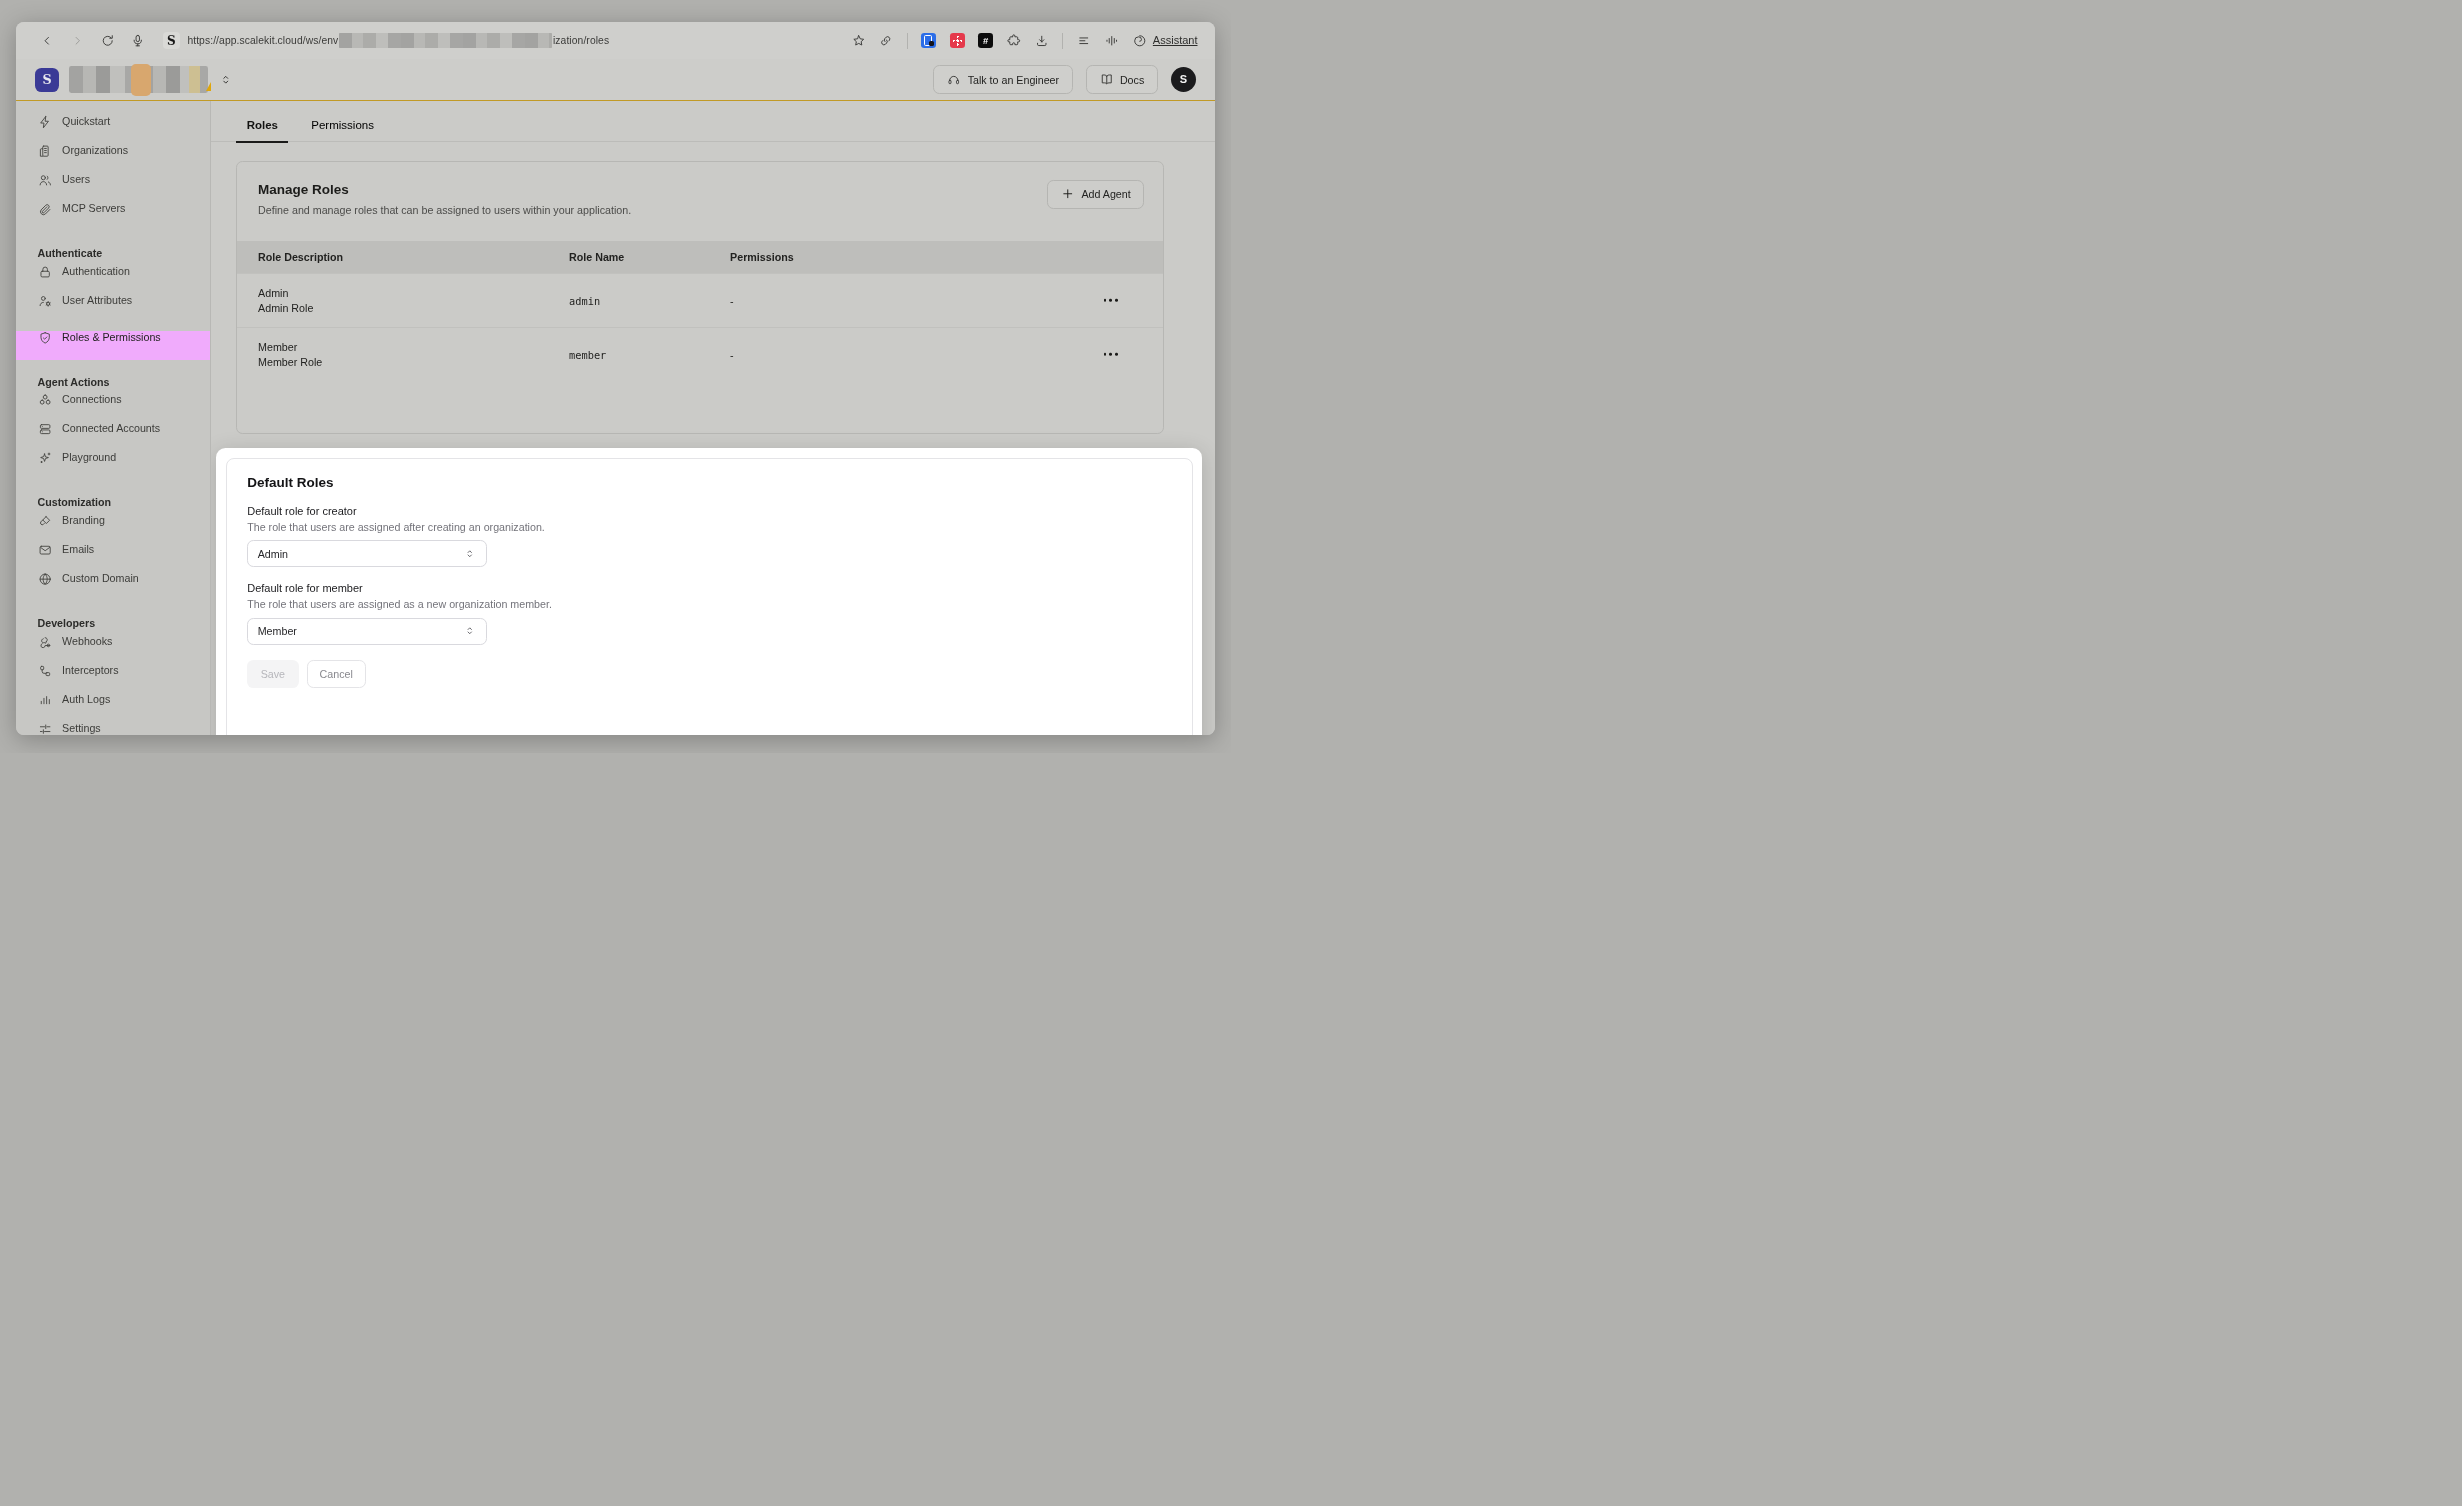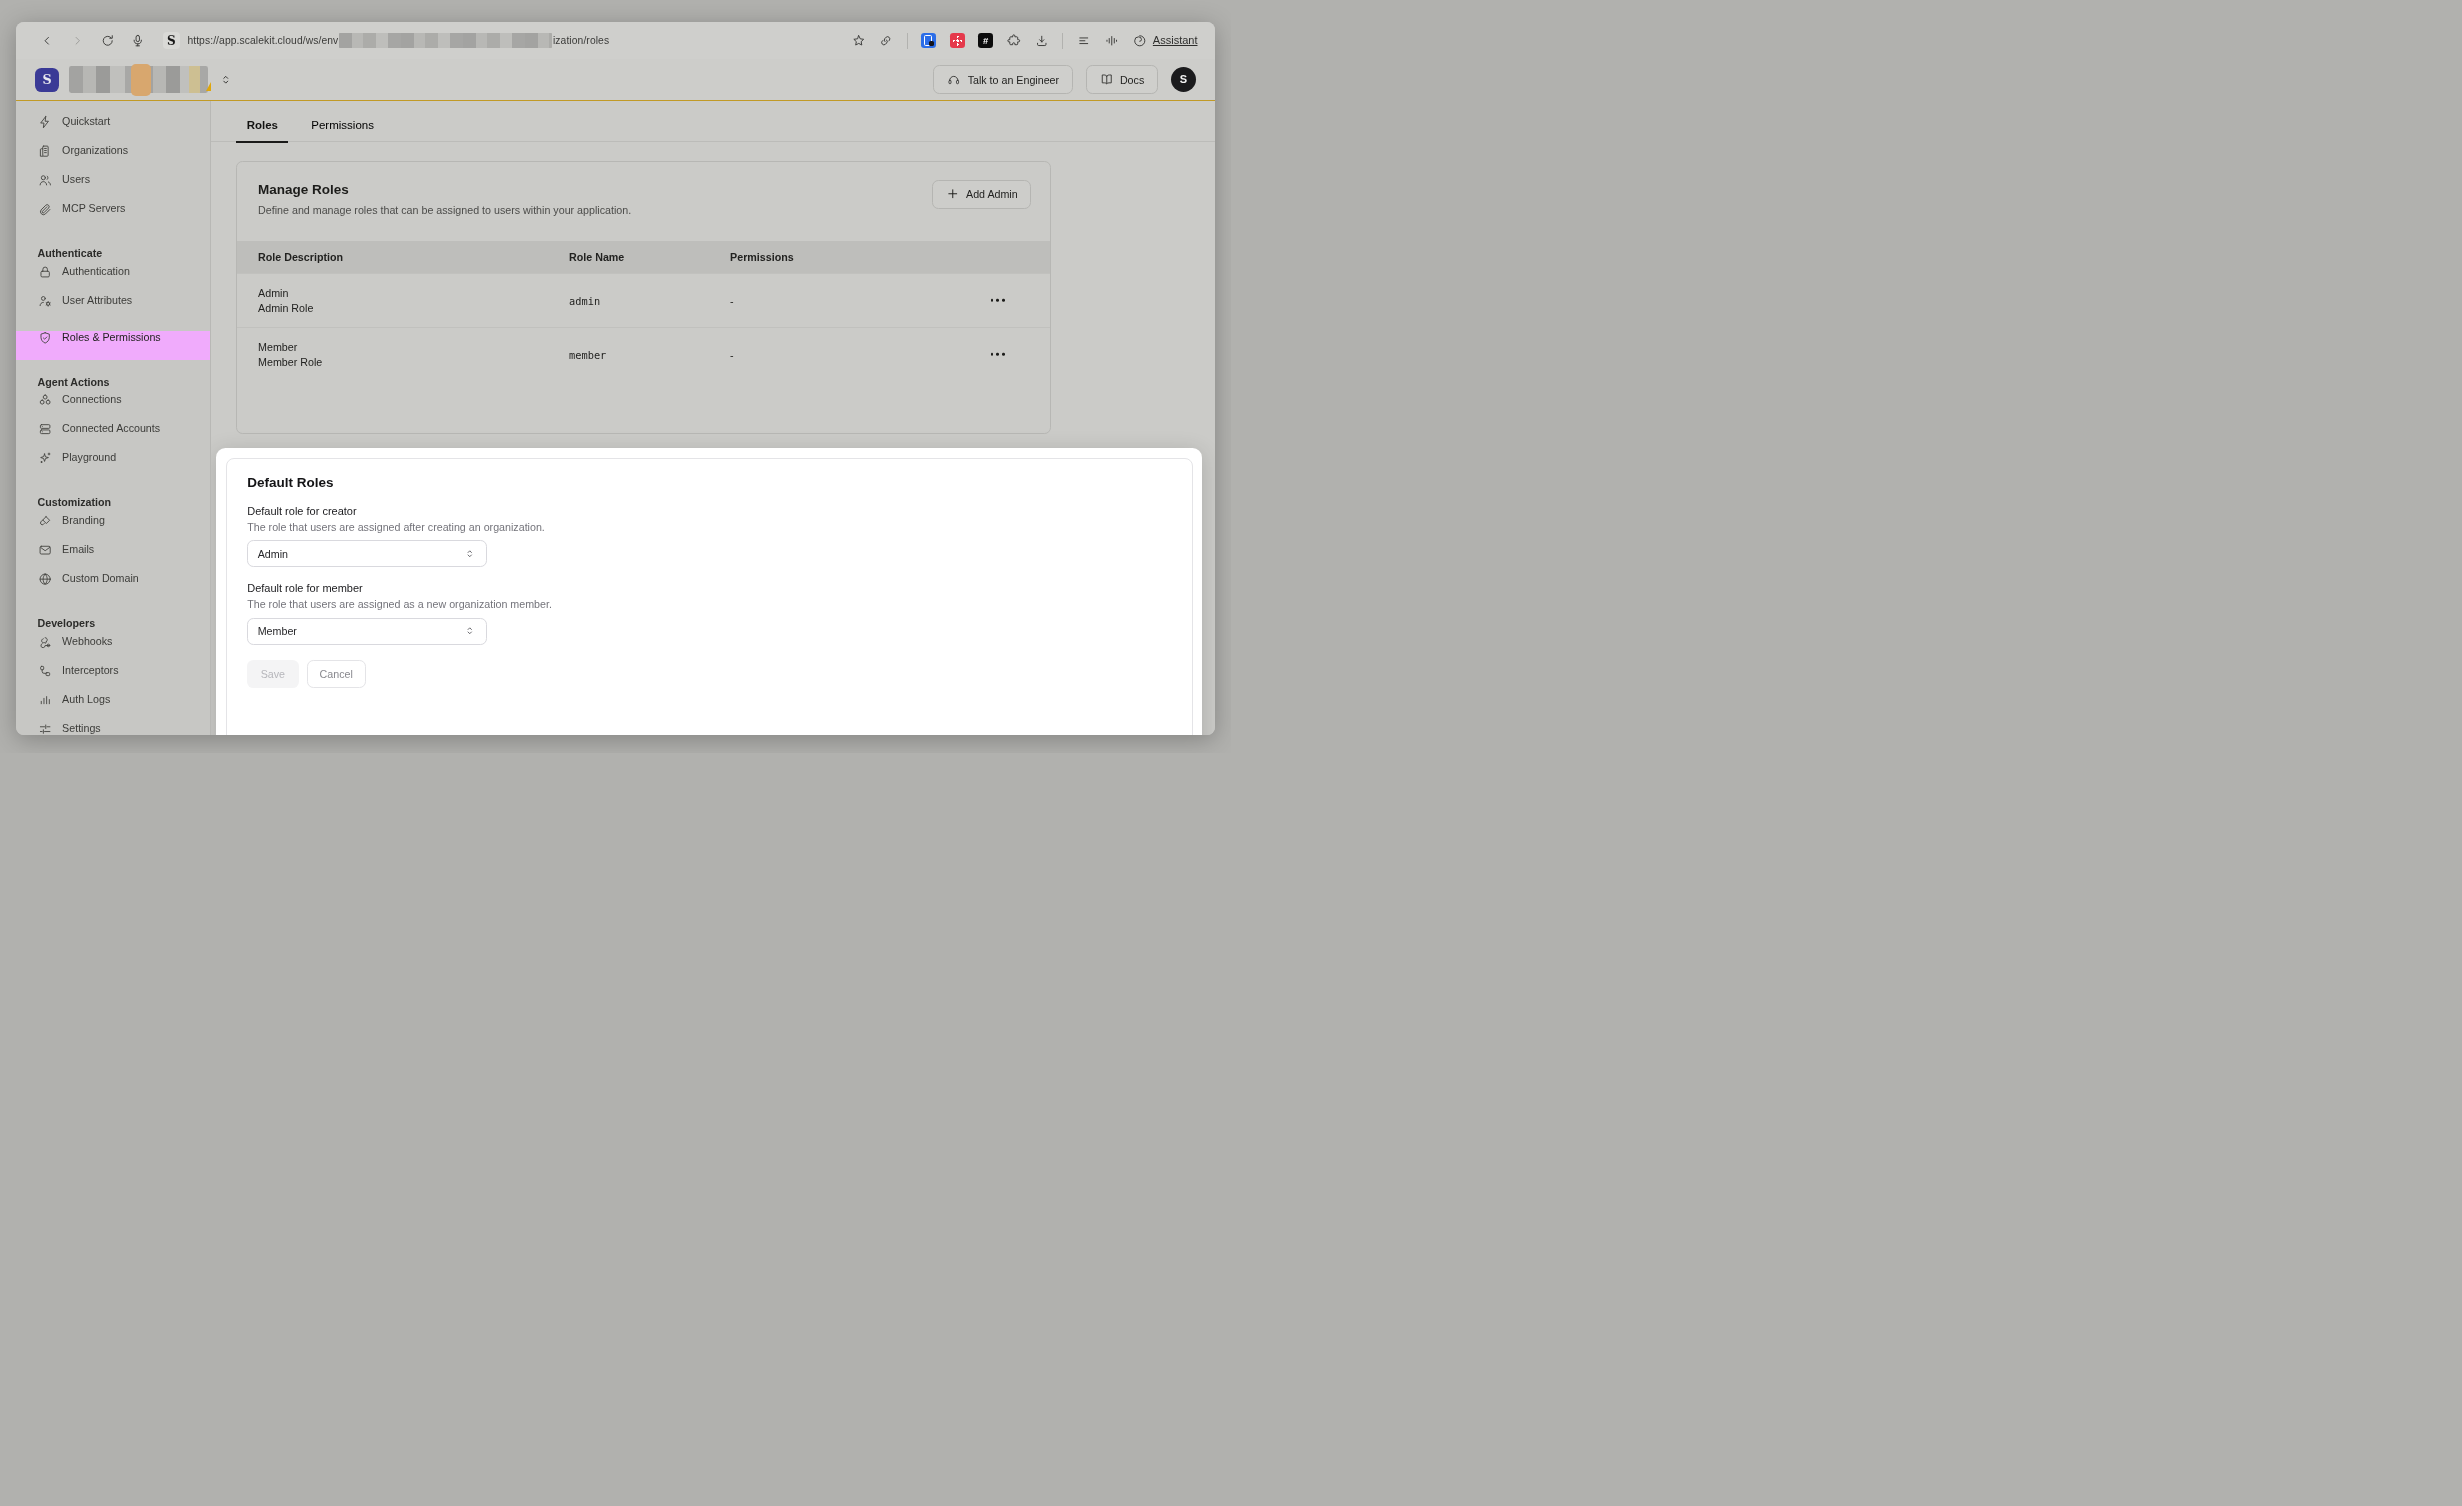--- a/index.html
+++ b/index.html
@@ -94,21 +94,21 @@
   .nav-ic { width:14.3px; height:14.3px; display:inline-flex; }
   .nav-ic svg { width:14.3px; height:14.3px; }
   .content { flex:1; position:relative; background:#cbcbc8; overflow:hidden; }
   
   .tabs { display:flex; padding:17.5px 0 0 25.4px; border-bottom:0.8px solid #bcbcb9; }
   .tab { padding:0 10.3px 10.3px; font-size:11.5px; color:#55555
 3; cursor:pointer; margin-right:12.7px; }
   .tab.active { color:#131312; font-weight:600; border-bottom:2.4px solid #1a1a19; margin-bottom:-1.6px; }
   
   .card {
-    position:absolute; left:25.4px; top:60px; width:815px; height:273px;
+    position:absolute; left:25.4px; top:60px; width:928px; height:273px;
     border:0.8px solid #b7b7b4; border-radius:6.4px; overflow:hidden;
   }
   .card-top { position:relative; height:79px; padding:20px 20.7px 0; }
   .card-title { font-size:13.5px; font-weight:600; color:#1c1c1a; }
   .card-desc { font-size:10.7px; color:#4c4c4a; margin-top:7.2px; }
   .add-btn { position:absolute; right:19px; top:17.5px; height:29px; background:#cdcdca; }
   .thead {
     height:32px; background:#bebebb; display:grid; grid-template-columns:311px 161px 1fr;
     align-items:center; padding-left:20.7px; font-size:10.7px; font-weight:700; color:#222220;
   }
@@ -450,21 +450,21 @@
       <div class="card">
         <div class="card-top">
           <div class="card-title">Manage Roles</div>
           <div class="card-desc">Define and manage roles that can be assigned to users within your application.</div>
           <button class="btn add-btn">
             <span class="tb-ic">
               <svg class="s" viewBox="0 0 24 24" style="stroke:#1c1c1a">
                   <path d="M12 5v14M5 12h14"></path>
                 </svg>
               </span>
-            <span>Add Admin</span>
+            <span>Add Agent</span>
           </button>
         </div>
         <div class="thead">
           <div>Role Description</div>
           <div>Role Name</div>
           <div>Permissions</div>
         </div>
 
         <div class="trow">
           <div>

